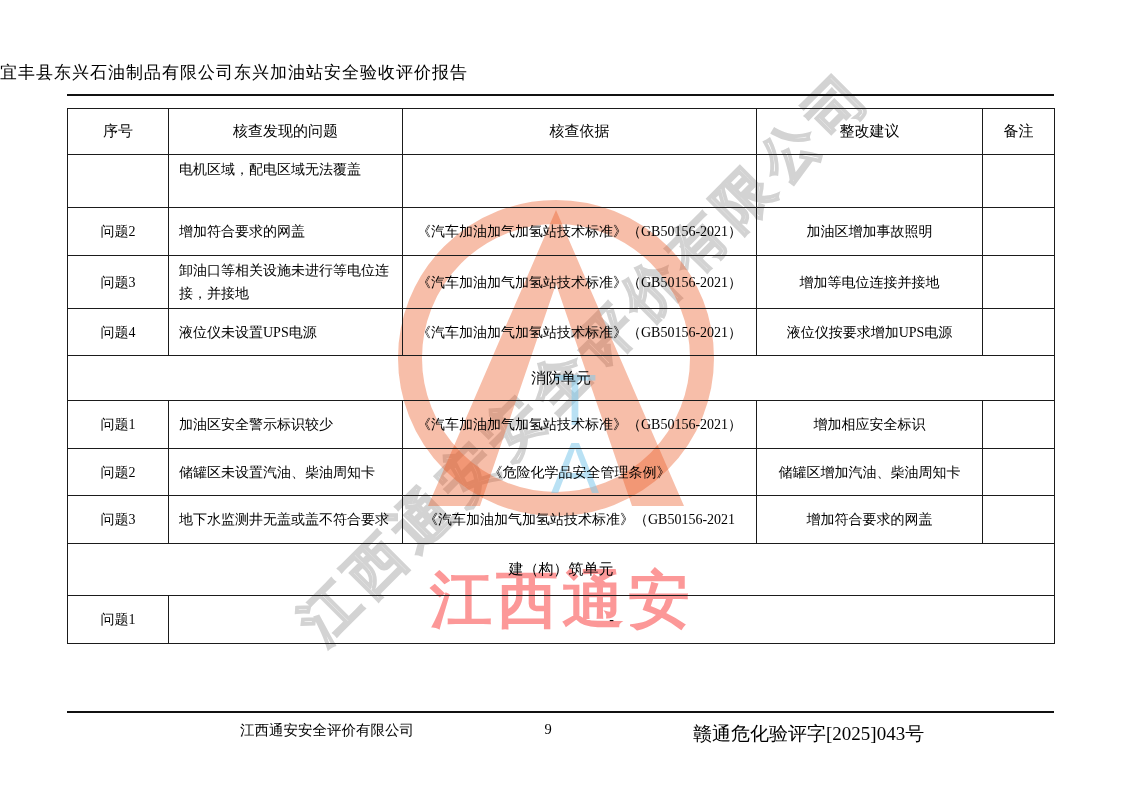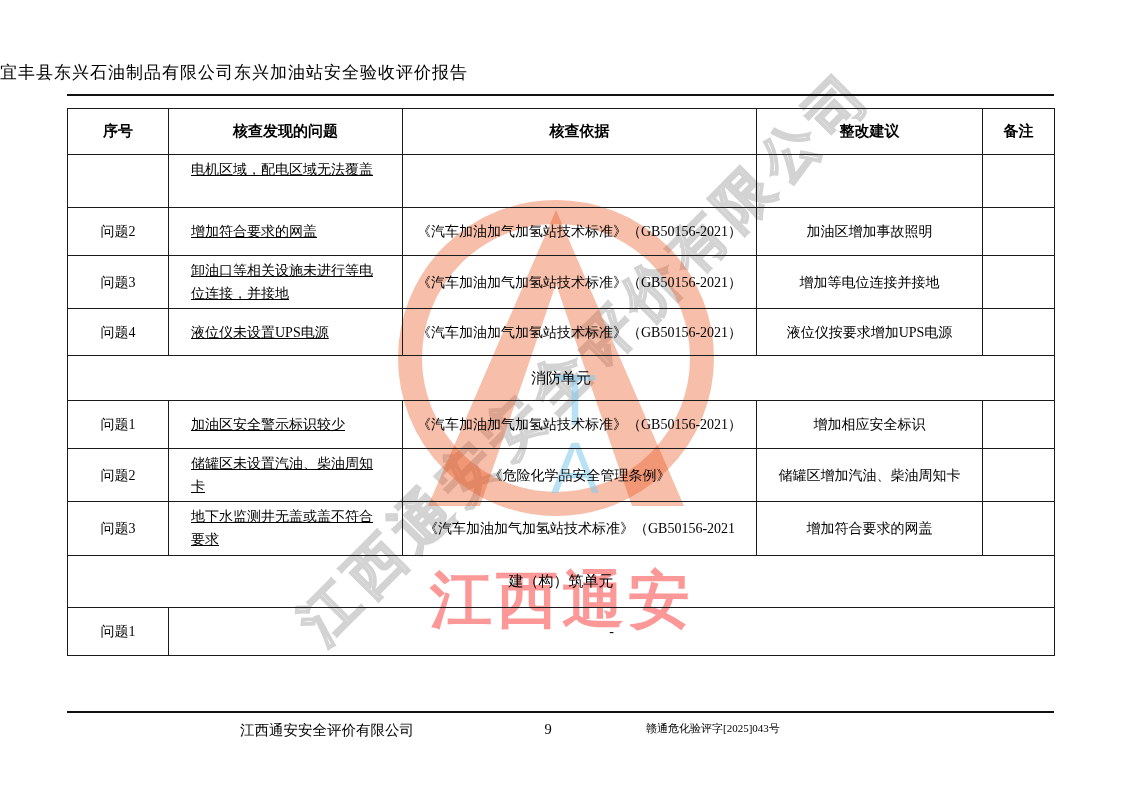--- a/index.html
+++ b/index.html
@@ -41,34 +41,34 @@
   .bottom-rule { top:711px; }
 
   table.report-table {
     position:absolute; left:67px; top:108px; width:987px;
     border-collapse:collapse; table-layout:fixed; font-size:14px;
   }
   .report-table th, .report-table td {
     border:1.6px solid #1b1b1b; background:transparent;
     vertical-align:middle; line-height:1.65; overflow:hidden;
   }
-  .report-table th { font-size:15px; font-weight:bold; text-align:center; }
+  .report-table th { font-size:15px; font-weight:normal; text-align:center; }
   td.seq-cell        { text-align:center; }
-  td.problem-cell    { text-align:left; padding:3px 22px;text-decoration:underline; }
+  td.problem-cell    { text-align:left; padding:3px 10px; }
   td.basis-cell      { text-align:center; padding:3px 6px; }
   td.suggestion-cell { text-align:center; padding:3px 20px; }
   td.note-cell       { text-align:center; }
   tr.cont-row td.problem-cell { vertical-align:top; padding-top:3px; }
   td.section-cell    { text-align:center; font-weight:normal; font-size:15px; }
   td.merged-cell     { text-align:center; }
 
   .footer-company { position:absolute; left:240px; top:721px; font-size:14.5px; }
   .footer-page    { position:absolute; left:520px; top:721px; width:56px;
                     text-align:center; font-size:14.5px; }
-  .footer-doc     { position:absolute; left:646px; top:721px; font-size:11px; }
+  .footer-doc     { position:absolute; left:693px; top:721px; font-size:19px; }
 </style>
 </head>
 <body>
 
 <div class="page">
 
   <div class="watermark-layer">
     <div class="wm-diagonal">江西通安安全评价有限公司</div>
     <svg class="wm-logo" width="340" height="340" viewBox="0 0 340 340">
       <circle cx="170" cy="170" r="146" fill="none" stroke="rgba(236,92,40,0.40)" stroke-width="24"></circle>

